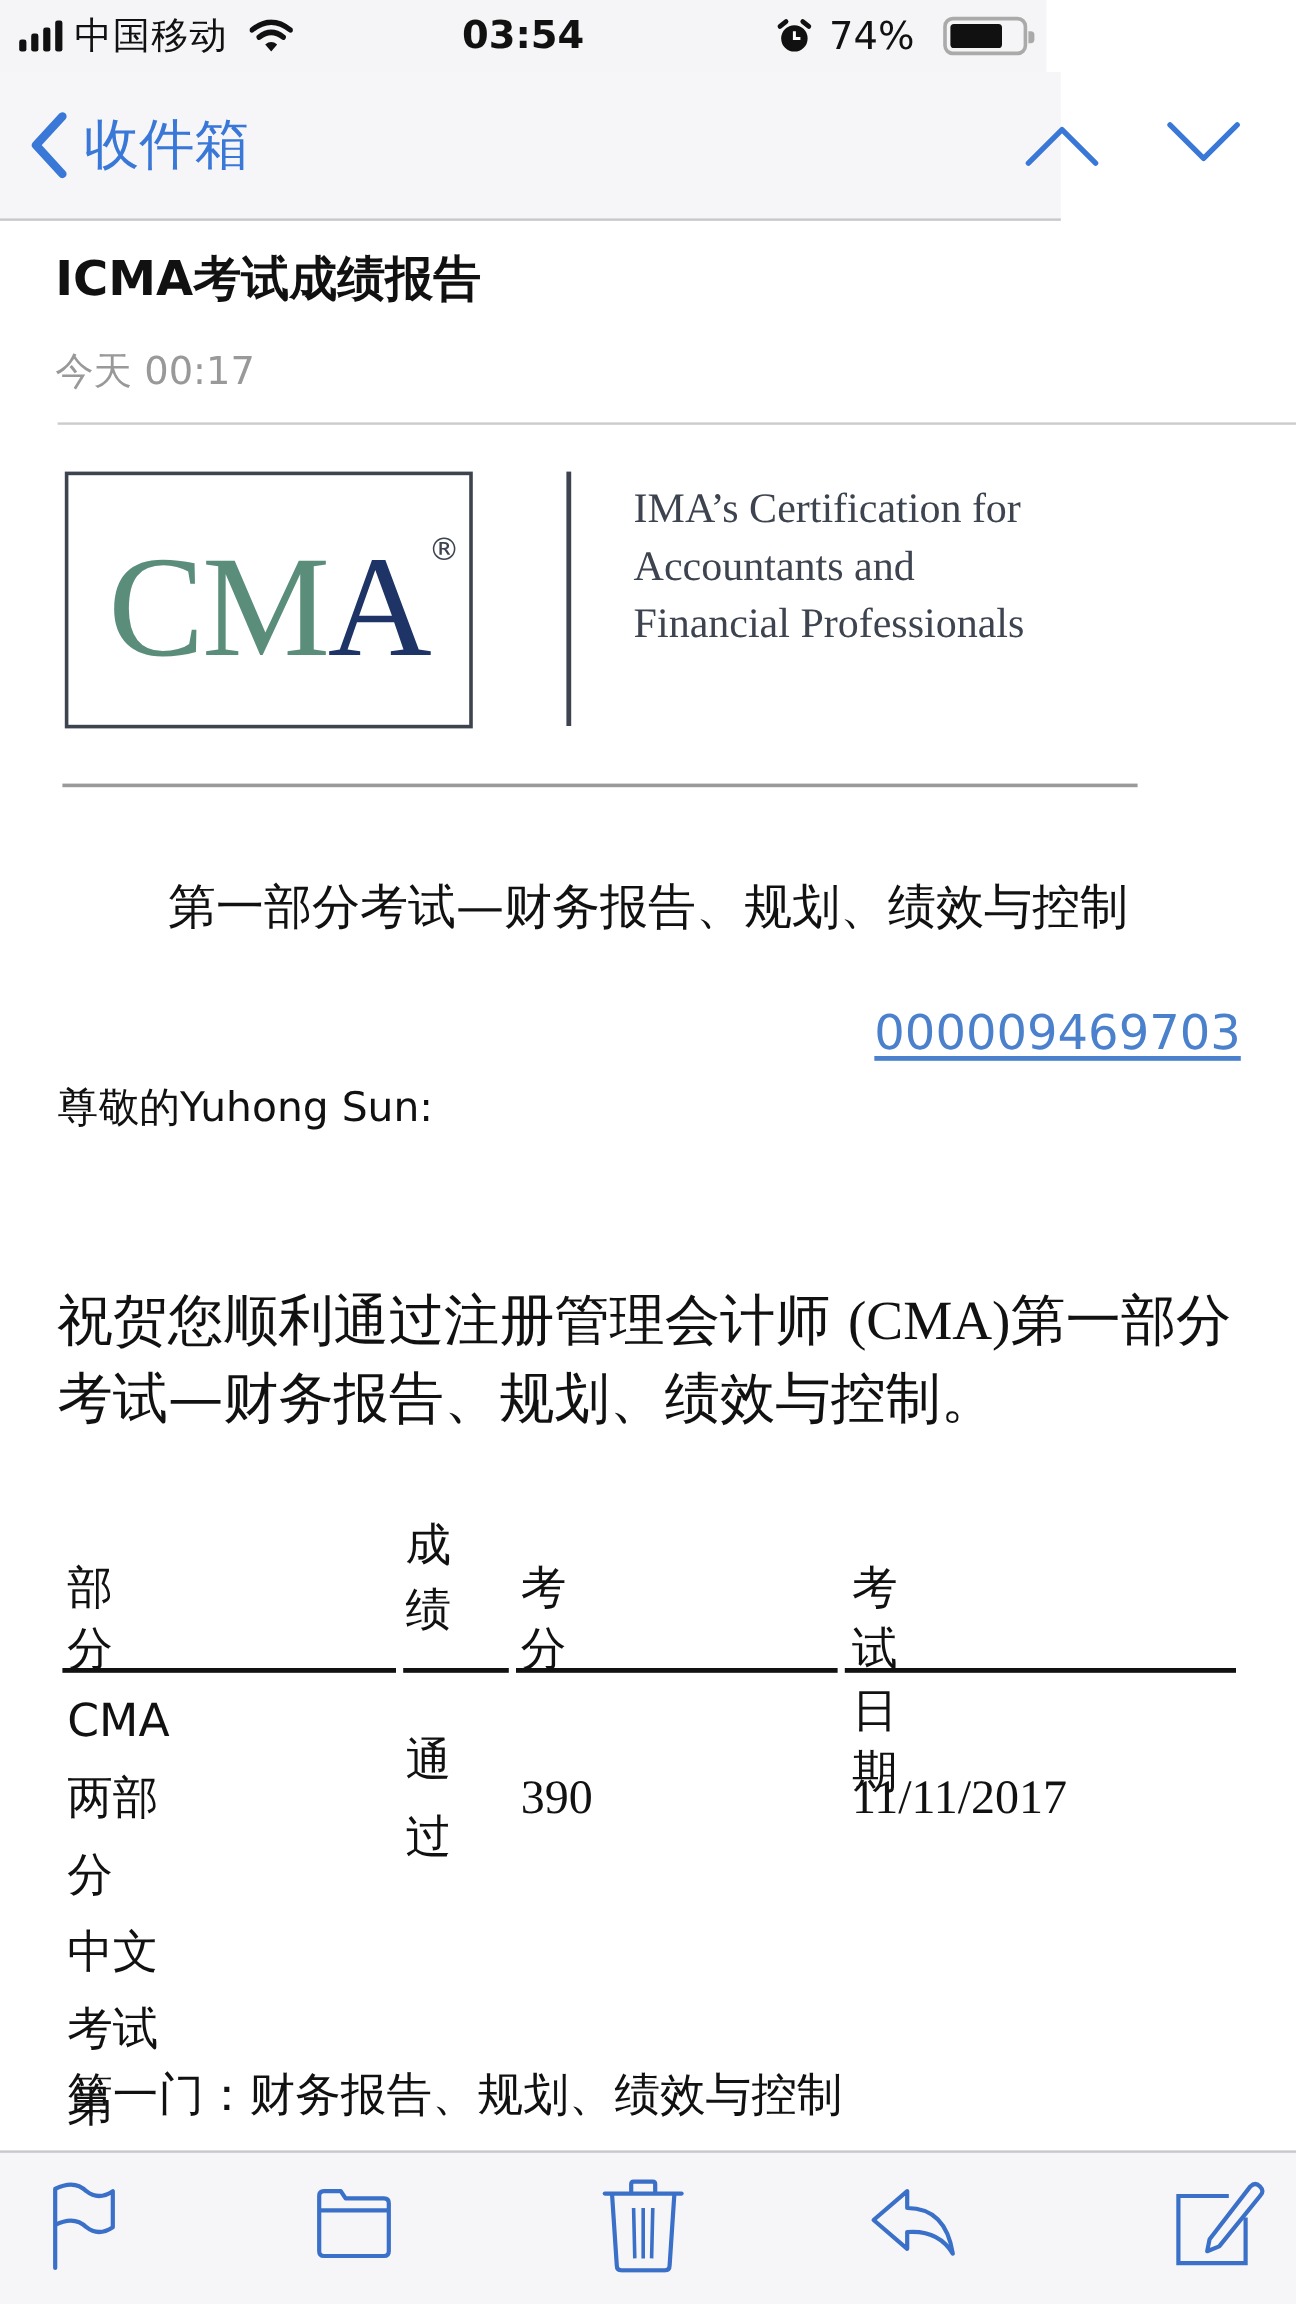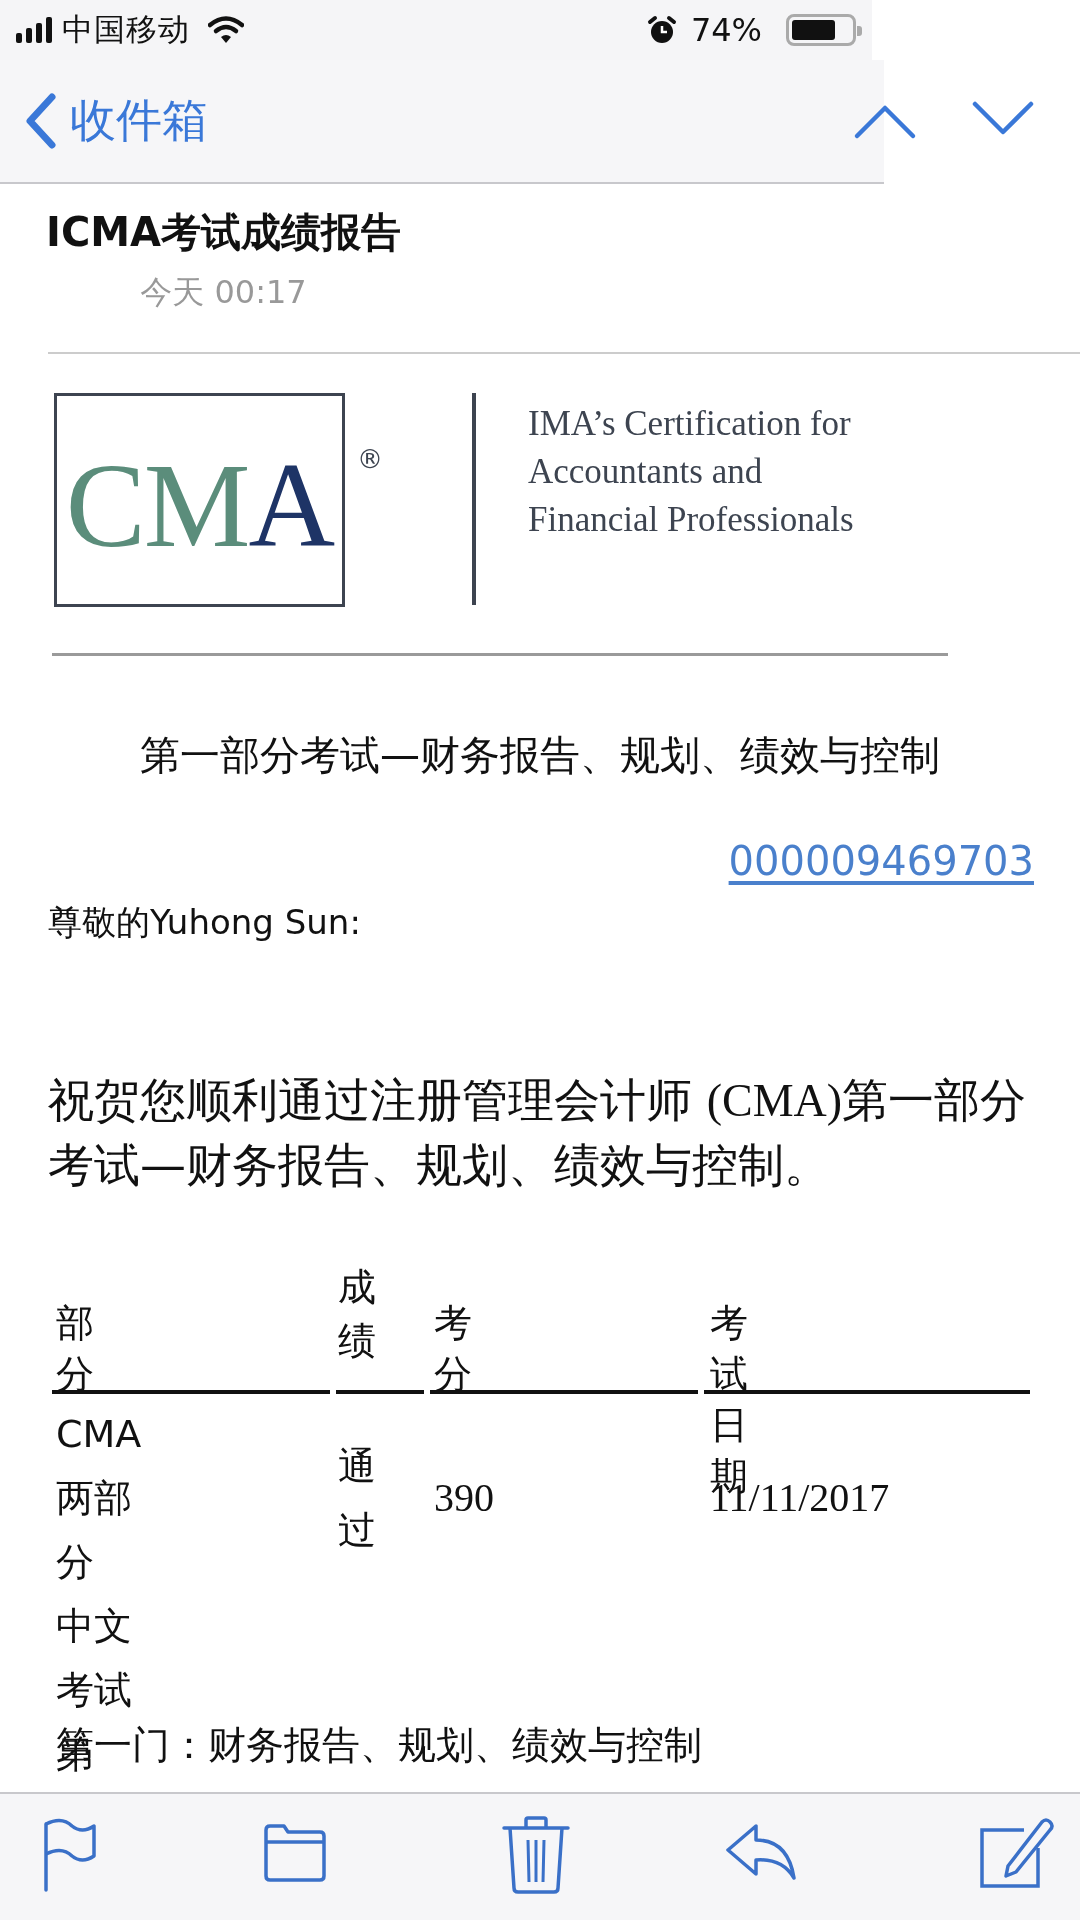--- a/index.html
+++ b/index.html
@@ -36,25 +36,25 @@
     }
     .back-btn { position: absolute; left: 22px; top: 30px; display: flex; align-items: center; color: #3a78d8; cursor: pointer; }
     .back-chevron { width: 36px; height: 56px; margin-right: 12px; }
     .back-label { font-size: 46px; color: #3a78d8; }
     .nav-arrow { position: absolute; top: 38px; width: 64px; height: 44px; cursor: pointer; }
     .nav-up { left: 853px; }
     .nav-down { left: 971px; }
 
     .mail-header { position: absolute; left: 46px; top: 205px; }
     .subject { font-size: 40px; font-weight: bold; color: #111; }
-    .date { font-size: 32px; color: #999; margin-top: 11px; text-align: center; }
+    .date { font-size: 32px; color: #999; margin-top: 28px; }
     .header-divider { position: absolute; left: 48px; top: 352px; width: 1032px; height: 2px; background: #ccc; }
 
     .logo-box {
-      position: absolute; left: 54px; top: 393px; width: 291px; height: 214px;
+      position: absolute; left: 54px; top: 393px; width: 340px; height: 214px;
       border: 3px solid #3d4450;
       display: flex; align-items: center; justify-content: center;
     }
     .logo-text {
       font-family: "Liberation Serif", "DejaVu Serif", serif;
       font-size: 120px; color: #5b8d7b; letter-spacing: -2px; position: relative; top: 6px;
     }
     .logo-text .a { color: #1e3466; }
     .logo-reg { position: absolute; left: 300px; top: 48px; font-size: 26px; color: #3d4450; }
     .logo-vline { position: absolute; left: 472px; top: 393px; width: 4px; height: 212px; background: #3d4450; }
@@ -99,20 +99,21 @@
         <span style="height:20px"></span>
         <span style="height:26px"></span>
     </div>
     <span class="carrier">中国移动</span>
     <svg class="wifi" viewBox="0 0 36 28">
       <path d="M2 9 Q18 -4 34 9" stroke="#111" stroke-width="4.5" fill="none" stroke-linecap="round"></path>
       <path d="M8 15 Q18 7 28 15" stroke="#111" stroke-width="4.5" fill="none" stroke-linecap="round"></path>
       <path d="M13 21 L18 27 L23 21 Q18 17 13 21 Z" fill="#111"></path>
     </svg>
   </div>
+  <div class="time">03:54</div>
   <div class="right">
     <svg class="alarm" viewBox="0 0 30 30">
       <circle cx="15" cy="17" r="11" fill="#111"></circle>
       <path d="M3 7 L8 3" stroke="#111" stroke-width="4" stroke-linecap="round"></path>
       <path d="M27 7 L22 3" stroke="#111" stroke-width="4" stroke-linecap="round"></path>
       <path d="M15 11 L15 17 L20 17" stroke="#fff" stroke-width="2.5" fill="none"></path>
     </svg>
     <span class="battery-pct">74%</span>
     <div class="battery">
       <div class="fill"></div>

